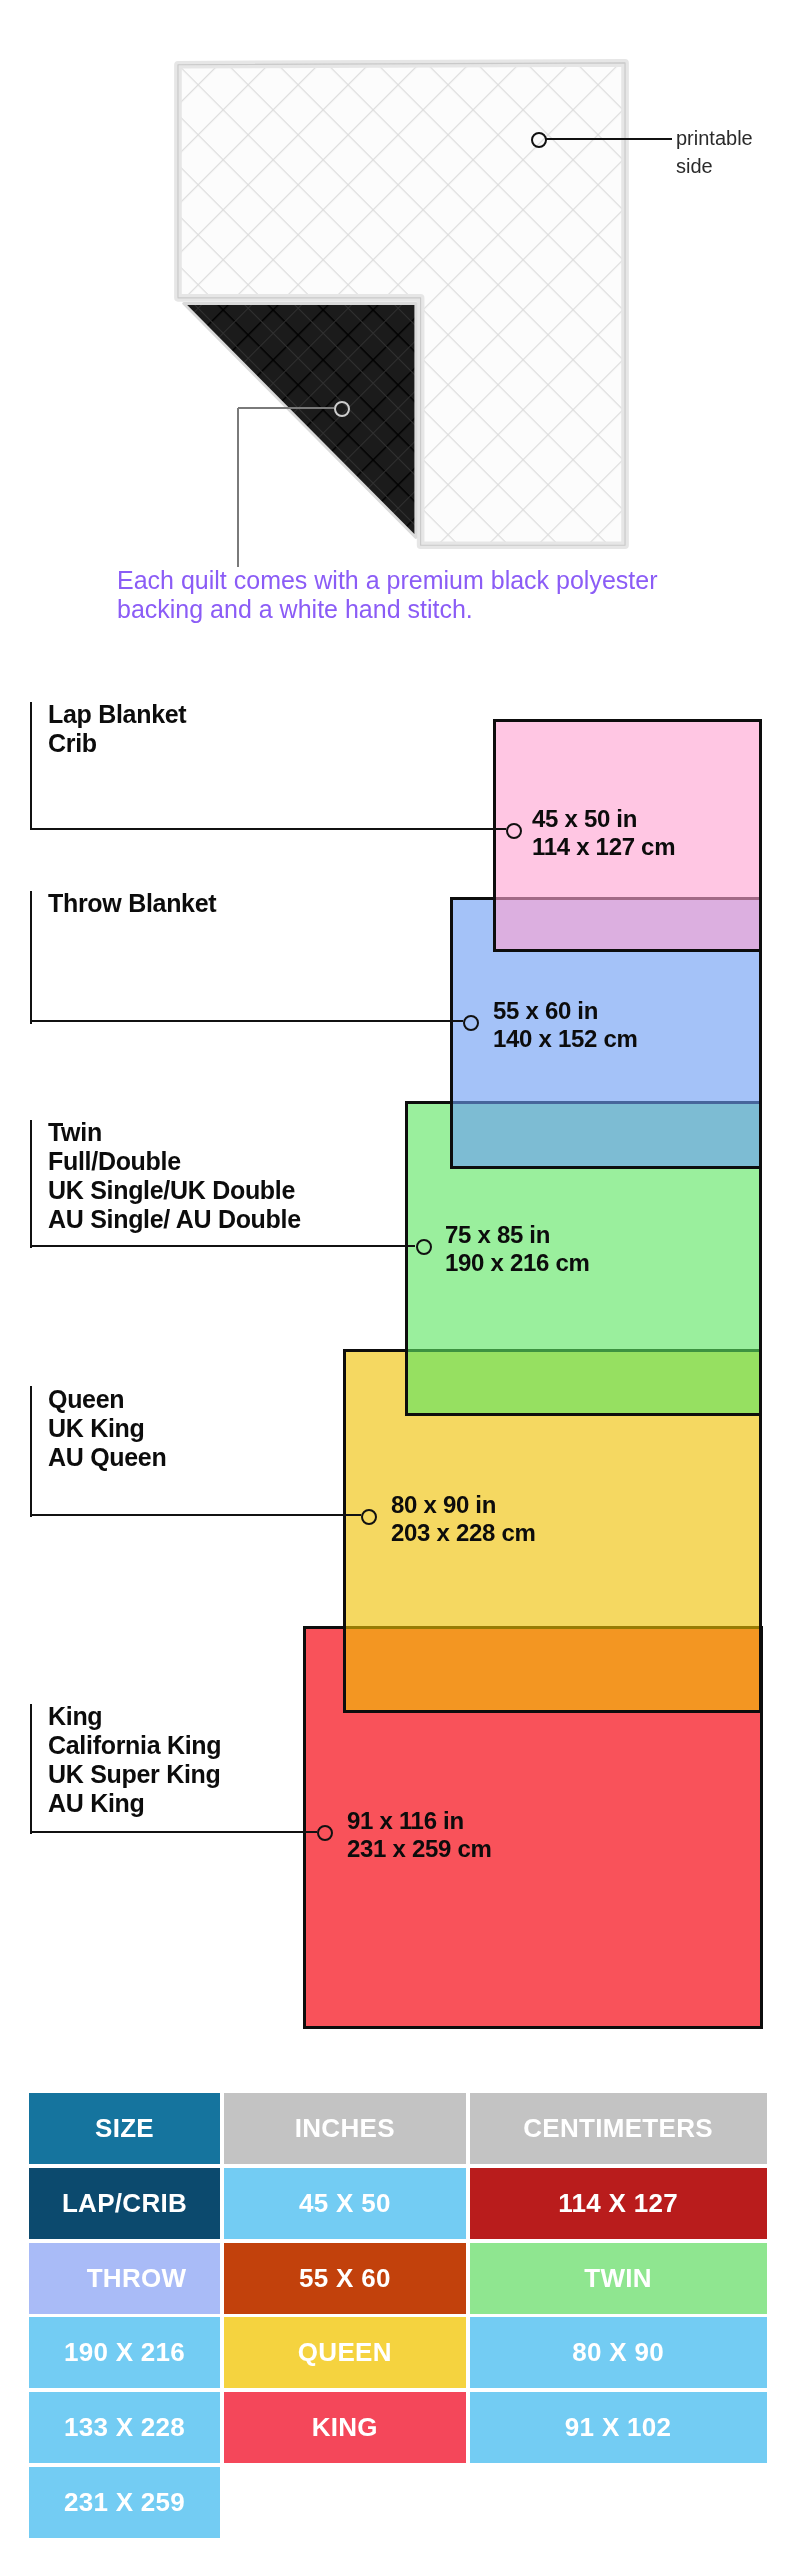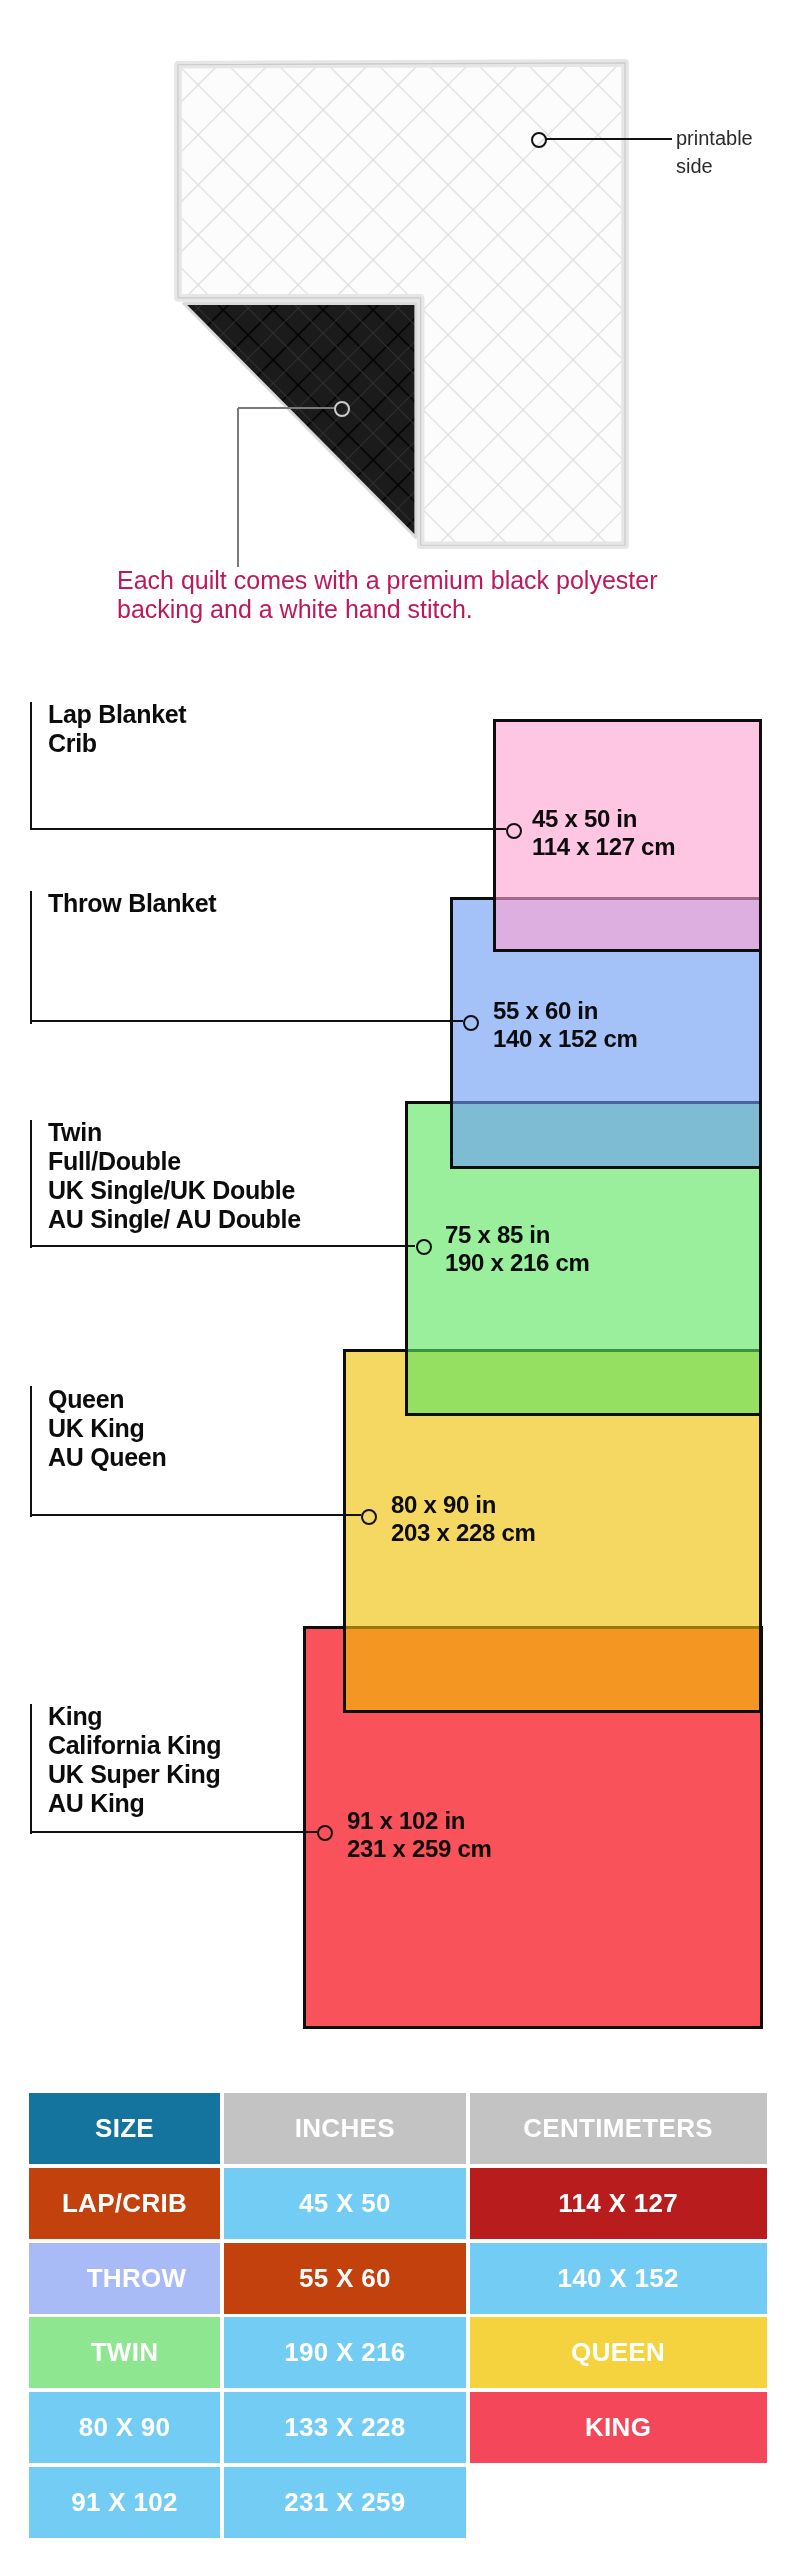--- a/index.html
+++ b/index.html
@@ -14,21 +14,21 @@
   .callout-ring.light{border-color:#cdcdcd;}
   .callout-hline{position:absolute;height:1.9px;background:#111;z-index:200;}
   .callout-vline{position:absolute;width:1.9px;background:#111;z-index:200;}
   .callout-hline.gray{background:#7a7a7a;height:1.9px;}
   .callout-vline.gray{background:#7a7a7a;width:1.9px;}
 
   .printable-label{position:absolute;left:676px;top:124px;width:111px;
                    font-size:20px;line-height:28px;color:#2a2a2a;z-index:210;}
 
   .backing-note{position:absolute;left:117px;top:566px;width:602px;
-                font-size:25px;line-height:29px;color:#be185d;z-index:210;}
+                font-size:25px;line-height:29px;color:#8b5cf6;z-index:210;}
 
   
   .size-rect{position:absolute;box-sizing:border-box;border:3.8px solid #0d0d0d;}
   .size-labels{position:absolute;font-weight:700;font-size:25px;line-height:29px;
                letter-spacing:-0.3px;color:#0c0c0c;z-index:150;white-space:nowrap;}
   .size-dims{position:absolute;font-weight:700;font-size:24px;line-height:28px;
              letter-spacing:-0.3px;color:#0c0c0c;z-index:200;white-space:nowrap;}
 
   
   .size-table{position:absolute;left:29px;top:2093px;width:743px;z-index:50;
@@ -127,36 +127,35 @@
   <div class="callout-vline" style="left:30px;top:1704px;height:130px;"></div>
   <div class="callout-hline" style="left:30px;top:1831px;width:287px;"></div>
   <div class="callout-ring" style="left:317px;top:1825px;"></div>
   <div class="size-labels" style="left:48px;top:1702px;">
     <div>King</div>
     <div>California King</div>
     <div>UK Super King</div>
     <div>AU King</div>
   </div>
   <div class="size-dims" style="left:347px;top:1807px;">
-    <div>91 x 102 in</div>
+    <div>91 x 116 in</div>
     <div>231 x 259 cm</div>
   </div>
 
   <div class="size-table">
     <div class="cell" style="background-color: rgb(21, 116, 158);">SIZE</div>
     <div class="cell" style="background-color: rgb(195, 195, 195);">INCHES</div>
     <div class="cell" style="background-color: rgb(195, 195, 195);">CENTIMETERS</div>
 
-    <div class="cell" style="background-color: #c2410c;">LAP/CRIB</div>
+    <div class="cell" style="background-color: #0c4a6e;">LAP/CRIB</div>
     <div class="cell" style="background-color: rgb(115, 204, 243);">45 X 50</div>
     <div class="cell" style="background-color: #b91c1c;">114 X 127</div>
 
     <div class="cell" style="background-color: rgb(169, 187, 247); padding-left: 24px;">THROW</div>
     <div class="cell" style="background-color: #c2410c;">55 X 60</div>
-    <div class="cell" style="background-color: rgb(115, 204, 243);">140 X 152</div>
 
     <div class="cell" style="background-color: rgb(143, 230, 144);">TWIN</div>
     <div class="cell" style="background-color: rgb(115, 204, 243);">190 X 216</div>
 
     <div class="cell" style="background-color: rgb(245, 211, 63);">QUEEN</div>
     <div class="cell" style="background-color: rgb(115, 204, 243);">80 X 90</div>
     <div class="cell" style="background-color: rgb(115, 204, 243);">133 X 228</div>
 
     <div class="cell" style="background-color: rgb(244, 71, 90);">KING</div>
     <div class="cell" style="background-color: rgb(115, 204, 243);">91 X 102</div>

